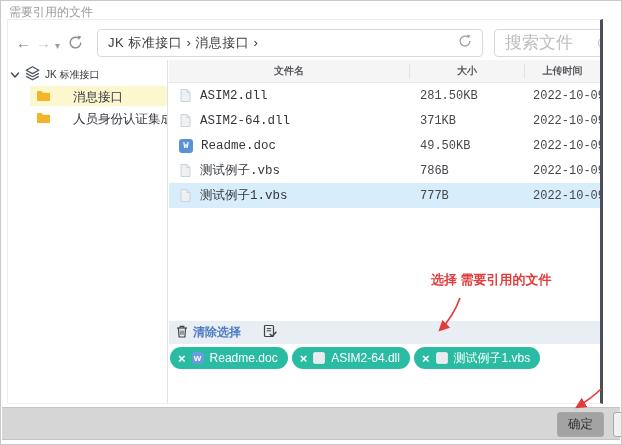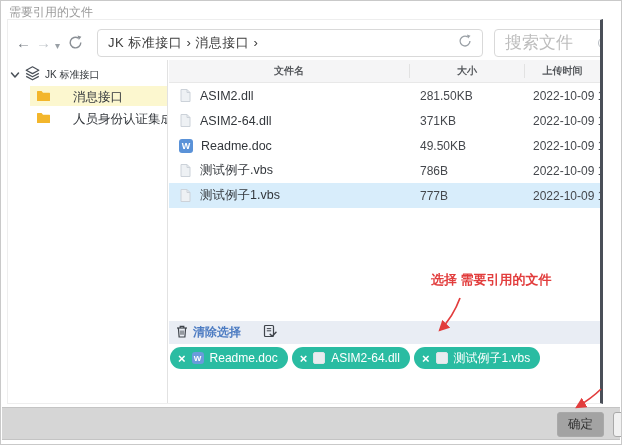--- a/index.html
+++ b/index.html
@@ -54,21 +54,21 @@
 
   
   .content { position:absolute; left:161px; top:0; right:0; bottom:0; overflow:hidden; }
   .thead { display:flex; height:23px; background:#f5f5f6; border-bottom:1px solid #e8e8e8;
            align-items:center; }
   .th { font-size:10px; color:#55585c; font-weight:600; text-align:center;
         white-space:nowrap; overflow:hidden; }
   .th-name { width:241px; border-right:1px solid #e2e2e2; }
   .th-size { width:115px; border-right:1px solid #e2e2e2; }
   .th-time { flex:1; }
-  .frow { display:flex; height:25px; align-items:center; cursor:pointer; }
+  .frow { display:flex; height:25px; align-items:center; cursor:pointer;font-family:Liberation Mono, monospace; }
   .frow.sel { background:#d8edfb; }
   .cell-name { width:241px; display:flex; align-items:center; gap:8px;
                padding-left:10px; overflow:hidden; }
   .cell-name .fn { font-size:12.5px; color:#33373c; white-space:nowrap; }
   .cell-size { width:115px; padding-left:10px; font-size:12px; color:#45484d;
                white-space:nowrap; }
   .cell-time { flex:1; padding-left:8px; font-size:12px; color:#45484d;
                white-space:nowrap; overflow:hidden; }
 
   .word-ico { width:14px; height:14px; border-radius:3px; background:#5a92d8;

